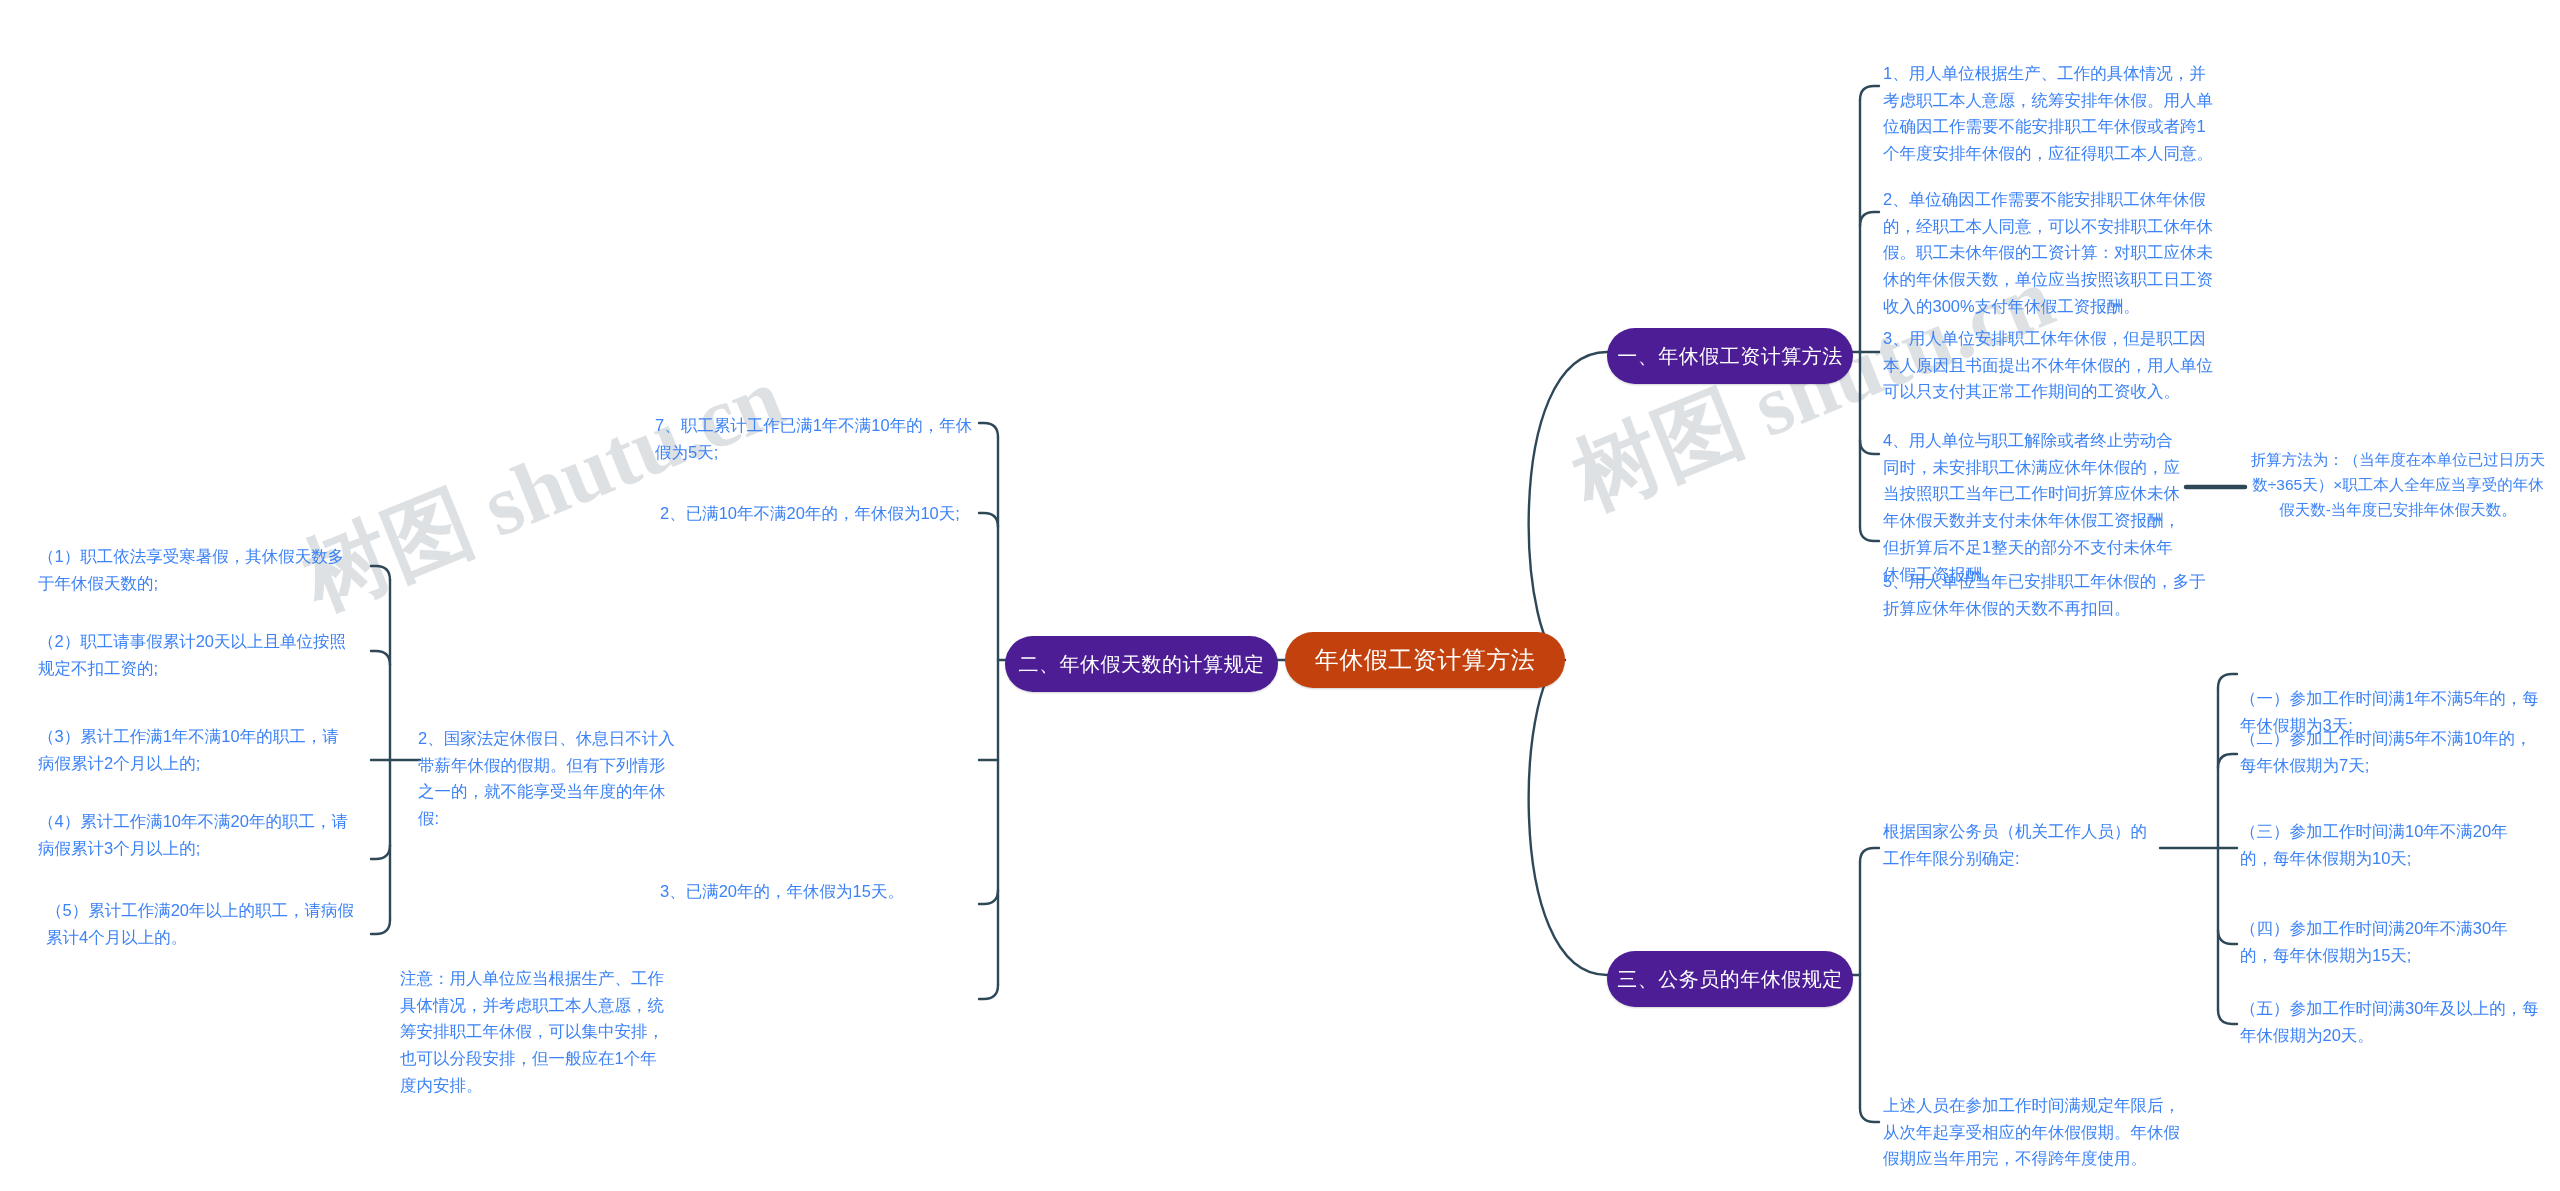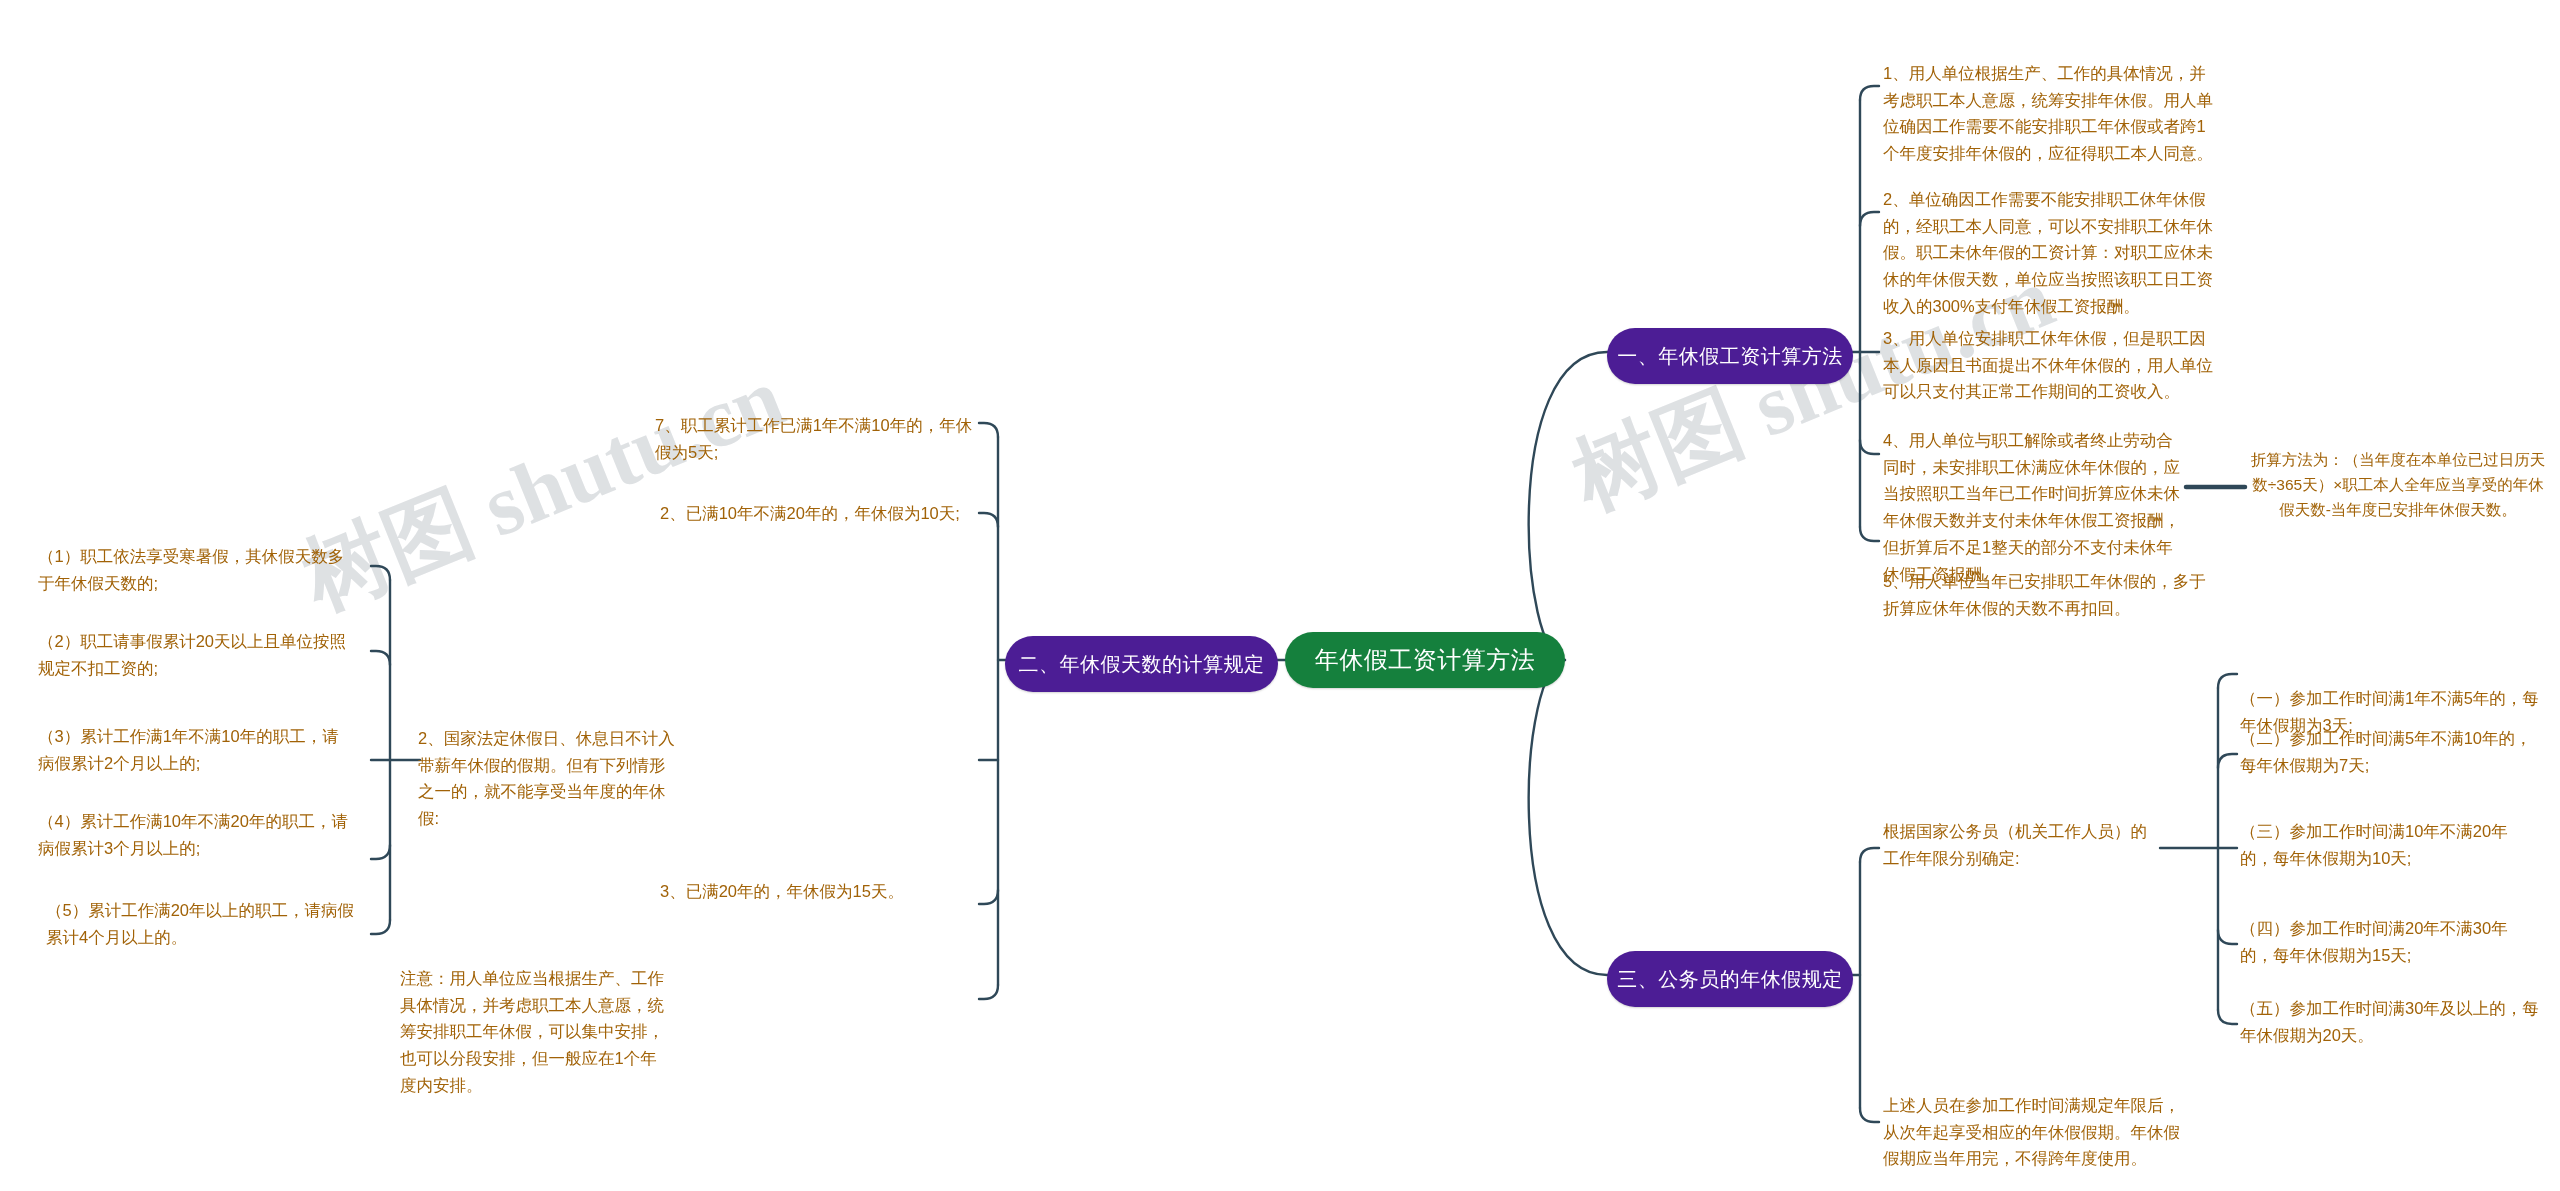--- a/index.html
+++ b/index.html
@@ -45,35 +45,35 @@
     display:flex;
     align-items:center;
     justify-content:center;
     font-size:21px;
     letter-spacing:.5px;
     line-height:1.2;
     white-space:nowrap;
     box-shadow:0 1px 2px rgba(0,0,0,.18);
   }
   .pill.root{
-    background:#15803d;
+    background:#c2410c;
     height:56px;
     font-size:24px;
     padding:0 26px;
   }
   .pill.branch{
     background:#4c1d95;
     height:56px;
     padding:0 24px;
     font-size:20px;
   }
   .leaf{
     font-size:16.5px;
     line-height:1.62;
-    color:#a16207;
+    color:#3b82f6;
     white-space:pre-wrap;
     word-break:break-all;
     z-index:3;
     position:absolute;
   }
   .leaf.small{font-size:15.5px;line-height:1.6;}
 </style>
 </head>
 <body>
 

